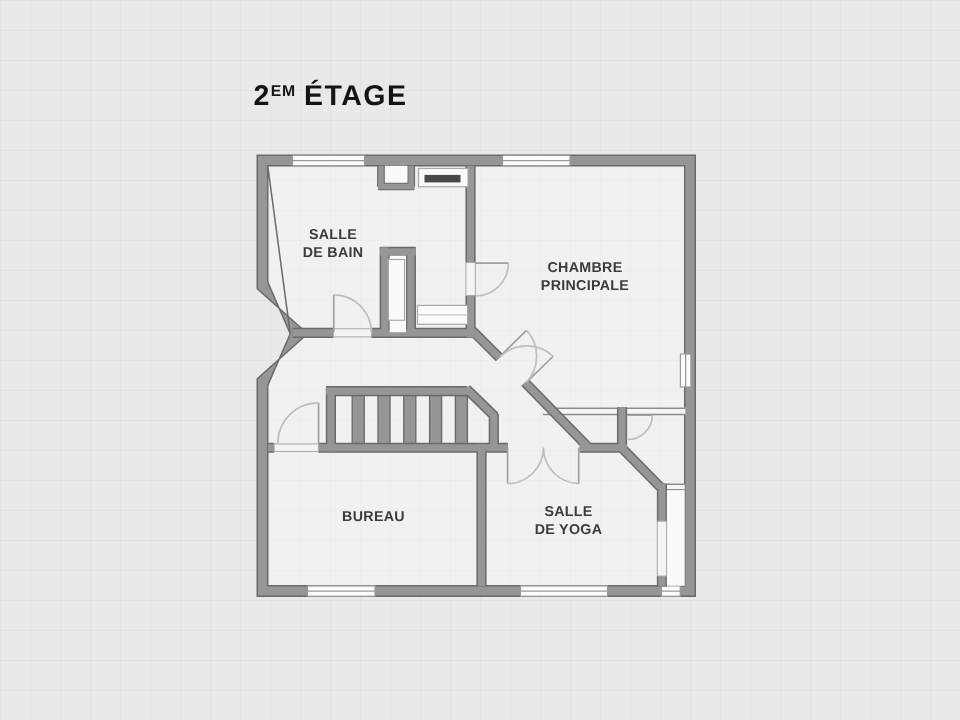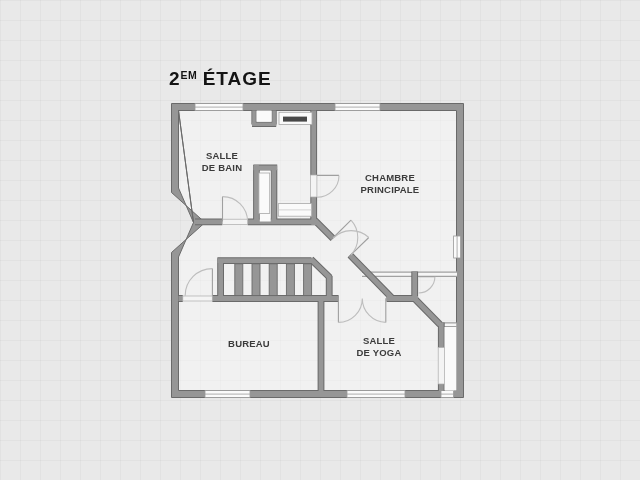--- a/index.html
+++ b/index.html
@@ -11,21 +11,21 @@
     position:relative; width:640px; height:480px; overflow:hidden;
     background-color:var(--background);
     background-image:
       linear-gradient(rgba(0,0,0,0.03) 1px, transparent 1px),
       linear-gradient(90deg, rgba(0,0,0,0.03) 1px, transparent 1px);
     background-size:20px 20px;
     font-family:"Liberation Sans", sans-serif;
   }
   #plan-svg{position:absolute; left:0; top:0;}
   .page-title{
-    position:absolute; left:169px; top:68px;
+    position:absolute; left:169px; top:54px;
     font-size:19px; font-weight:700; letter-spacing:1px; color:var(--title);
     white-space:nowrap;
   }
   .page-title sup{font-size:10.5px; letter-spacing:.5px; vertical-align:6px;}
   .page-title .rest{margin-left:.28em;}
   .ring{fill:var(--wall); stroke:var(--wall-edge); stroke-width:1; fill-rule:evenodd;}
   .floor{fill:var(--floor); fill-opacity:.38; fill-rule:evenodd;}
   .wall-edge{fill:none; stroke:var(--wall-edge); stroke-width:6.8; stroke-linecap:butt;}
   .wall-fill{fill:none; stroke:var(--wall); stroke-width:4.8; stroke-linecap:butt;}
   .wall-edge-thin{fill:none; stroke:var(--wall-edge); stroke-width:5.2;}

